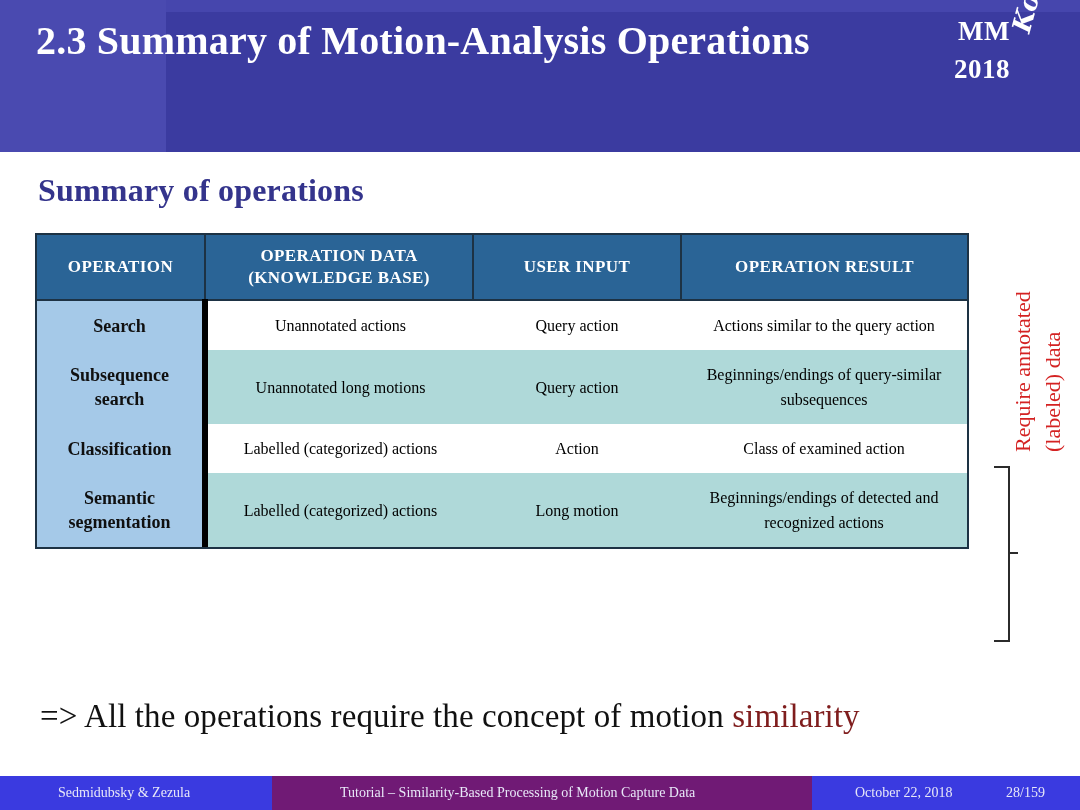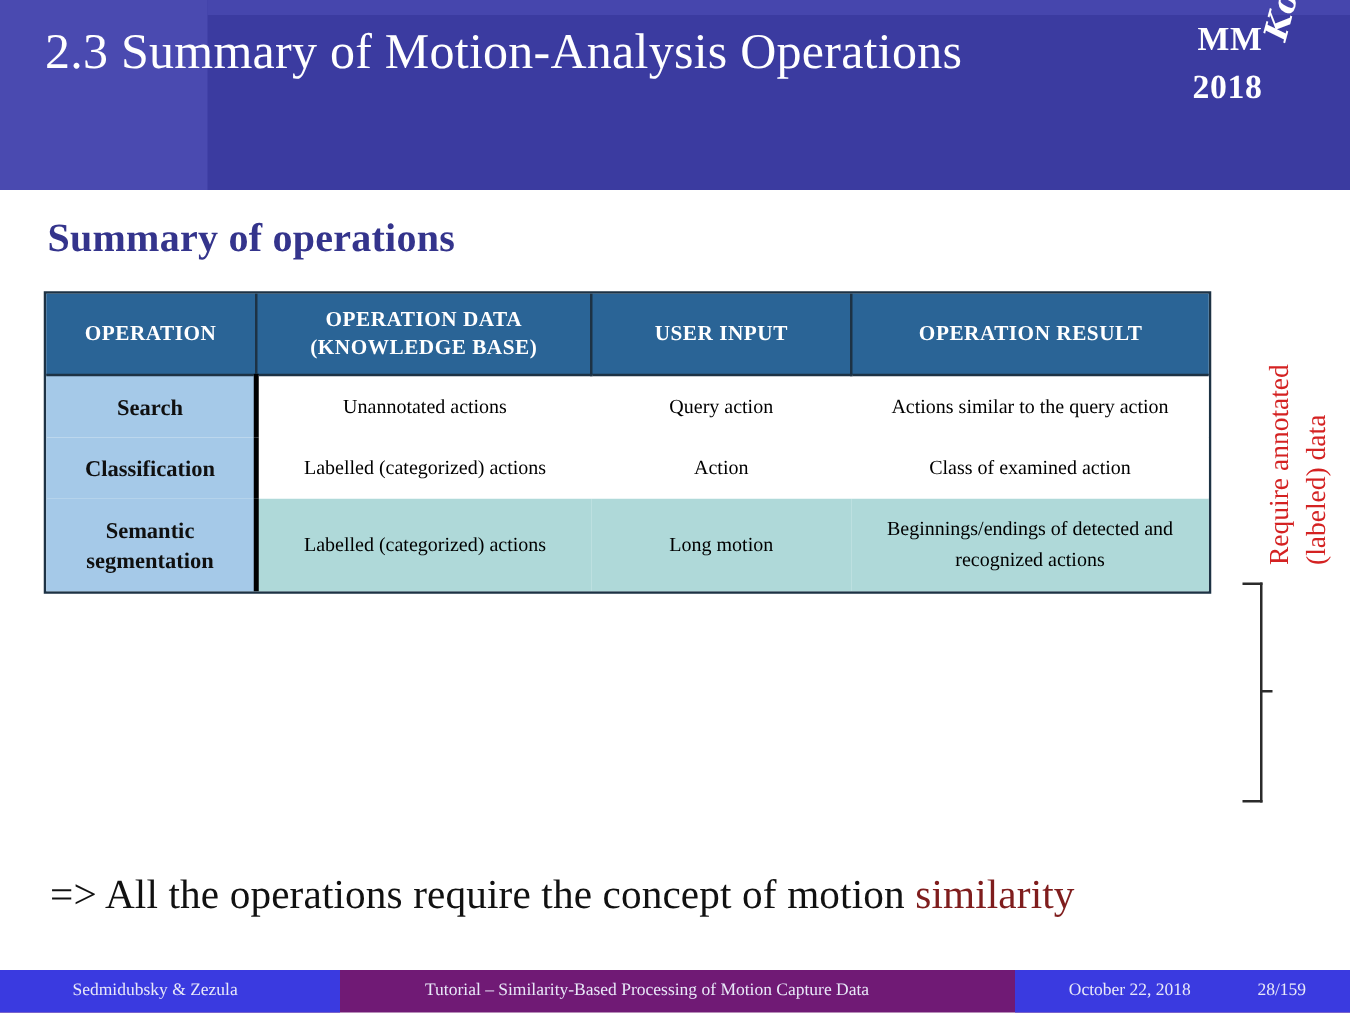--- a/index.html
+++ b/index.html
@@ -36,21 +36,21 @@
     width: 914px; height: 12px;
     background: #4646ad;
   }
   .header-title {
     position: absolute;
     left: 36px; top: 14px;
     width: 820px;
     color: #ffffff;
     font-size: 40px;
     line-height: 54px;
-    font-weight: normal;
+    font-weight: bold;
     letter-spacing: 0.2px;
   }
   .logo {
     position: absolute;
     right: 14px; top: 8px;
     width: 152px; height: 130px;
     color: #ffffff;
   }
   .logo-lines {
     position: absolute;
@@ -124,21 +124,21 @@
     text-align: center;
     vertical-align: middle;
     line-height: 25px;
     padding: 12px 8px;
   }
   table.ops tbody td.op-name {
     background: #a5c9e8;
     font-weight: bold;
     font-size: 18px;
     color: #101010;
-    border-right: 4px solid #000000;
+    border-right: 6px solid #000000;
     line-height: 24px;
   }
   tr.row-white td:not(.op-name) { background: #ffffff; }
   tr.row-teal  td:not(.op-name) { background: #afd9d9; }
 
   
   .brace {
     position: absolute;
     left: 994px; top: 466px;
     width: 16px; height: 176px;
@@ -252,20 +252,26 @@
         <th>OPERATION RESULT</th>
       </tr>
     </thead>
     <tbody>
       <tr class="row-white">
         <td class="op-name">Search</td>
         <td>Unannotated actions</td>
         <td>Query action</td>
         <td>Actions similar to the query action</td>
       </tr>
+      <tr class="row-teal">
+        <td class="op-name">Subsequence search</td>
+        <td>Unannotated long motions</td>
+        <td>Query action</td>
+        <td>Beginnings/endings of query-similar subsequences</td>
+      </tr>
       <tr class="row-white">
         <td class="op-name">Classification</td>
         <td>Labelled (categorized) actions</td>
         <td>Action</td>
         <td>Class of examined action</td>
       </tr>
       <tr class="row-teal">
         <td class="op-name">Semantic segmentation</td>
         <td>Labelled (categorized) actions</td>
         <td>Long motion</td>

